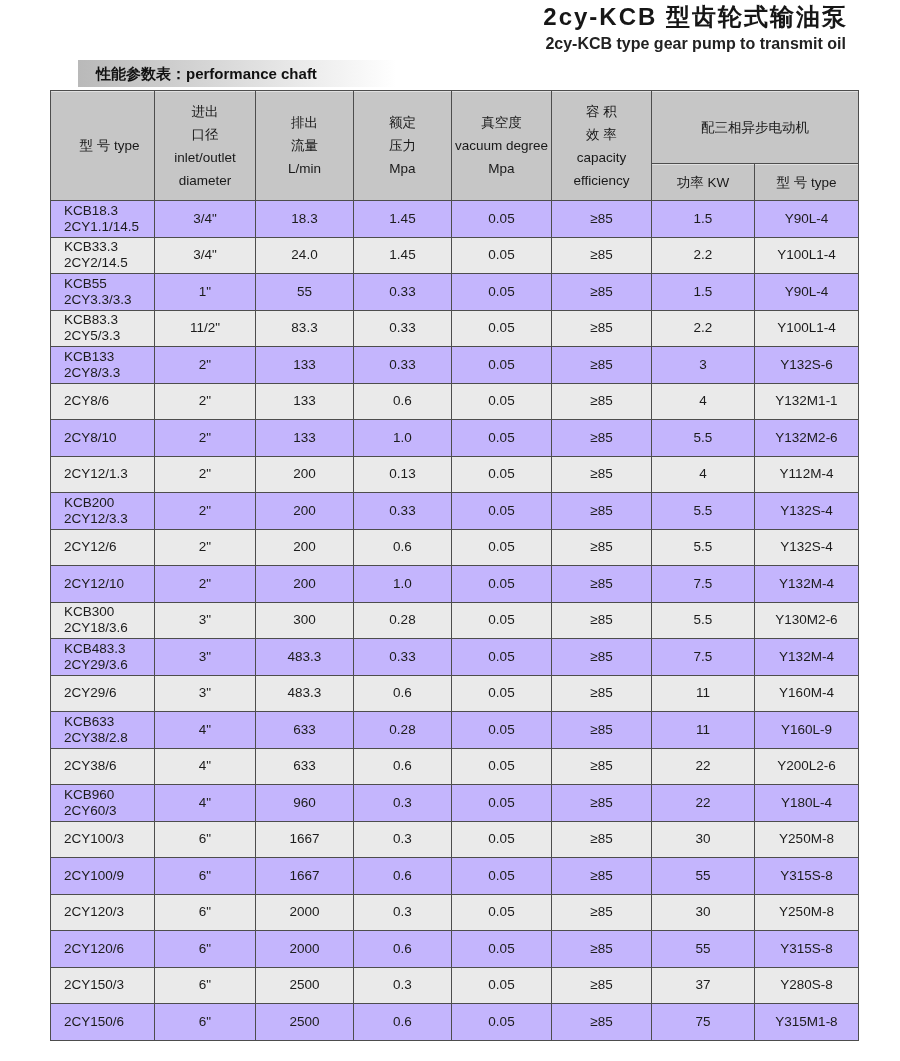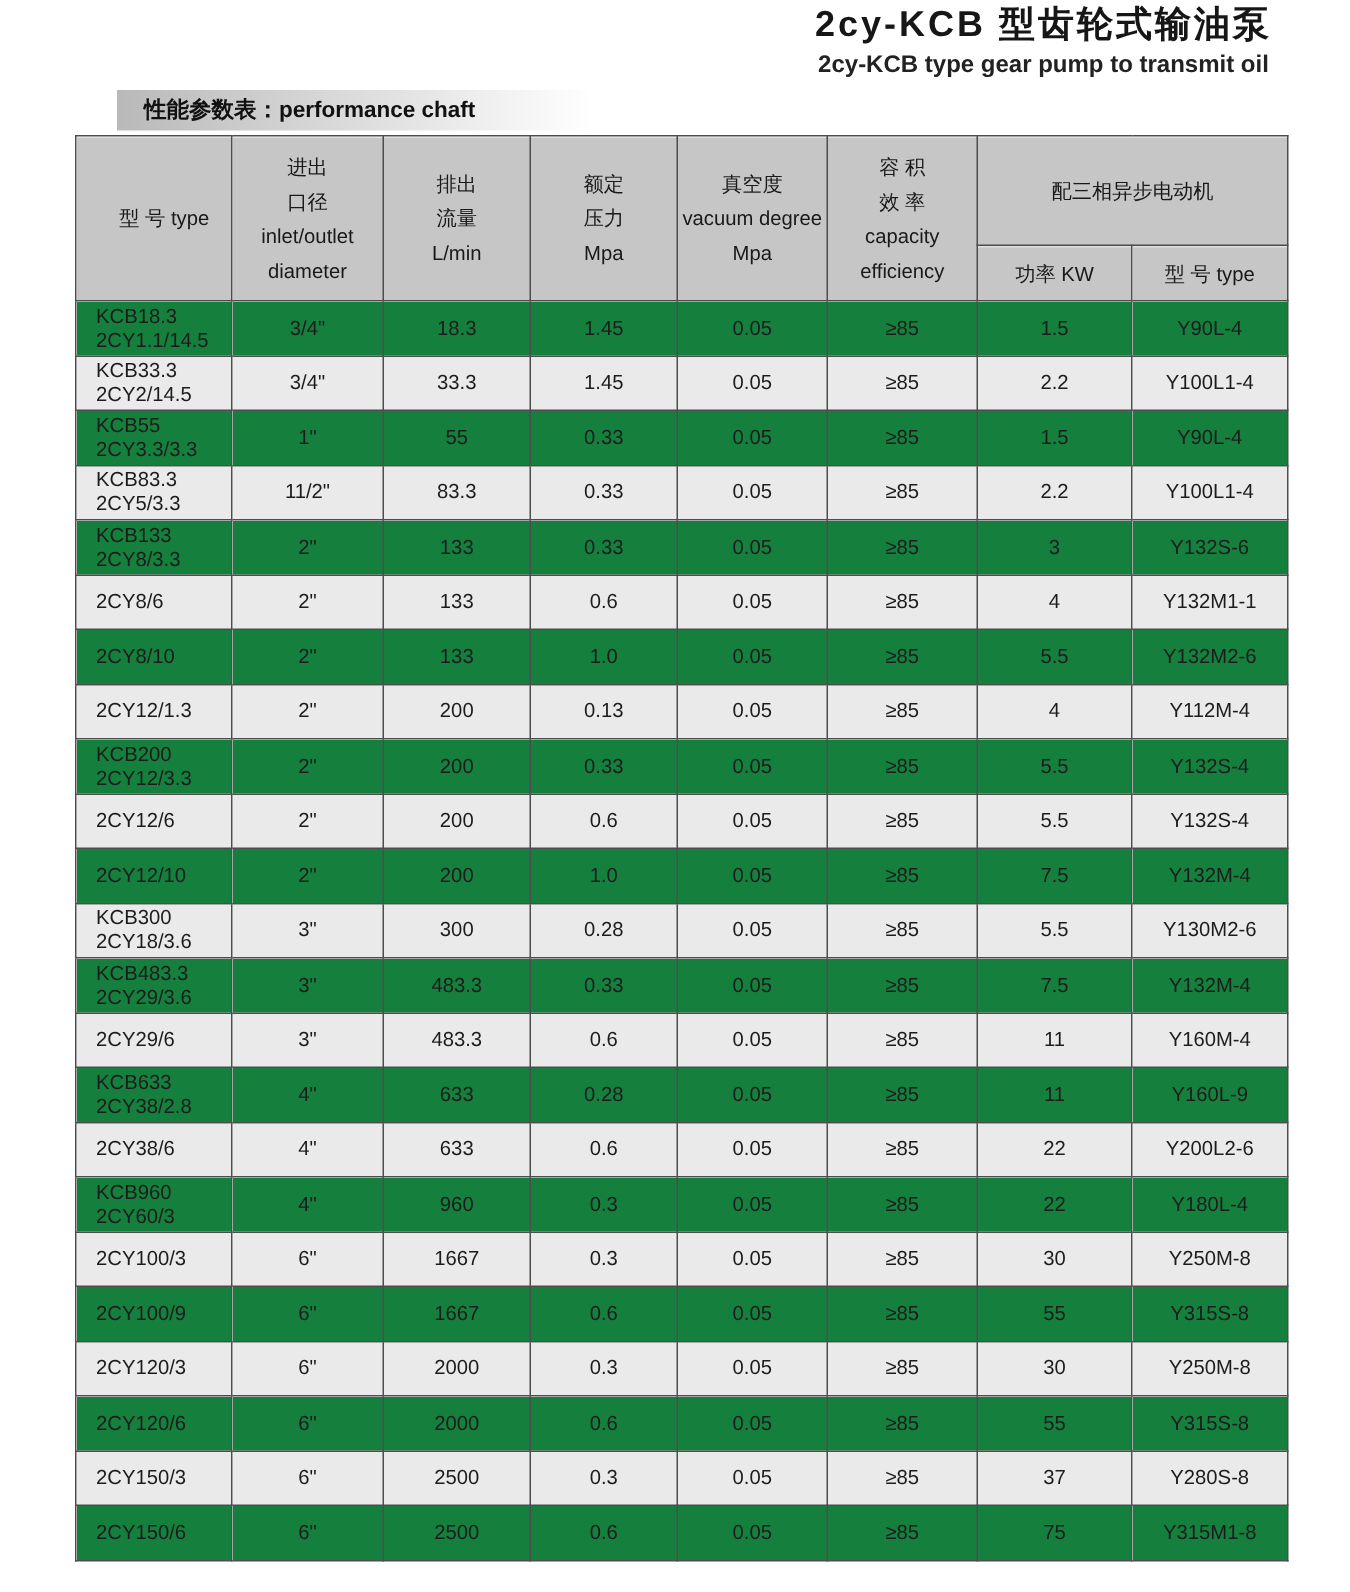--- a/index.html
+++ b/index.html
@@ -78,21 +78,21 @@
     color: #191919;
     line-height: 23px;
     box-shadow: inset 0 1px 0 rgba(255,255,255,0.45);
   }
   tr.header-main { height: 73px; }
   tr.header-sub  { height: 37px; }
   th.th-type {
     text-align: left;
     padding-left: 14px;
   }
-  table.spec tbody tr { height: 36.5px; background: #15803d; }
+  table.spec tbody tr { height: 36.5px; background: #c4b5fd; }
   table.spec tbody tr:nth-child(even) { background: var(--row-alt-bg); }
   table.spec tbody td { color: #1c1c1c; line-height: 16px; }
   table.spec tbody td.cell-type {
     text-align: left;
     padding-left: 13px;
   }
 </style>
 </head>
 <body>
 
@@ -138,21 +138,21 @@
           <td class="cell-flow">18.3</td>
           <td class="cell-pressure">1.45</td>
           <td class="cell-vacuum">0.05</td>
           <td class="cell-efficiency">≥85</td>
           <td class="cell-power">1.5</td>
           <td class="cell-motor">Y90L-4</td>
         </tr>
         <tr>
           <td class="cell-type">KCB33.3<br>2CY2/14.5</td>
           <td class="cell-diameter">3/4"</td>
-          <td class="cell-flow">33.3</td>
+          <td class="cell-flow">24.0</td>
           <td class="cell-pressure">1.45</td>
           <td class="cell-vacuum">0.05</td>
           <td class="cell-efficiency">≥85</td>
           <td class="cell-power">2.2</td>
           <td class="cell-motor">Y100L1-4</td>
         </tr>
         <tr>
           <td class="cell-type">KCB55<br>2CY3.3/3.3</td>
           <td class="cell-diameter">1"</td>
           <td class="cell-flow">55</td>

